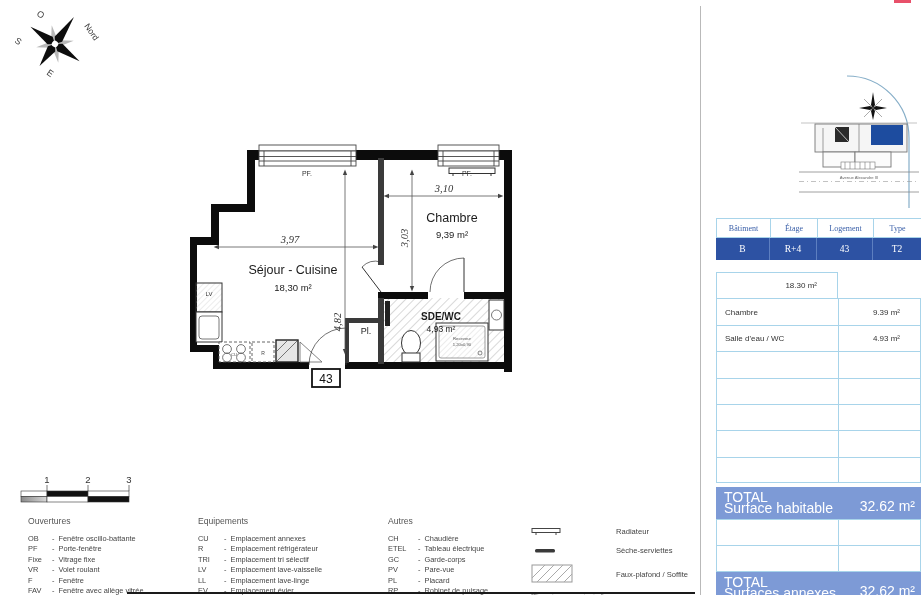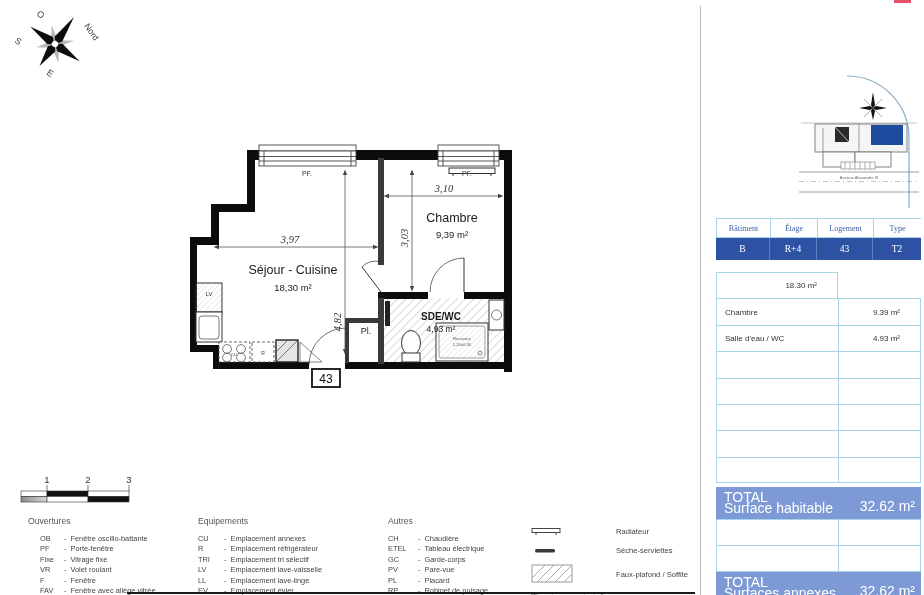--- a/index.html
+++ b/index.html
@@ -31,21 +31,21 @@
   .total-band .tt{font-size:14px;line-height:11px;}
   .total-band .tv{font-size:14px;margin-top:32px;}
   .empty2{left:716px;width:205px;}
   .empty2 .r-row{grid-template-columns:122px 83px;}
   
   .leg-col{top:516px;font-size:7.4px;color:#444;}
   .leg-title{font-size:8.6px;color:#555;margin-bottom:8px;}
   .leg-row{display:flex;line-height:10.4px;white-space:nowrap;}
   .leg-abbr{display:inline-block;}
   .leg-sep{display:inline-block;padding:0 4px 0 2px;}
-  .c1 .leg-abbr{width:22px;margin-left:12px;}
+  .c1 .leg-abbr{width:22px;}
   .c2 .leg-abbr{width:24px;}
   .c3 .leg-abbr{width:28px;}
   .sym-row{display:flex;align-items:center;margin-bottom:9px;}
   .sym-ic{width:50px;display:flex;justify-content:flex-start;}
   .sym-lab{font-size:7.6px;color:#444;padding-left:35px;}
   .leg-note{font-size:5.6px;color:#666;margin-top:8px;}
   .bottom-line{left:127px;top:592px;width:568px;height:2px;background:#1a1a1a;}
   svg text{font-family:"Liberation Sans",sans-serif;}
   .dimtxt{font-family:"Liberation Serif",serif;font-style:italic;fill:#333;}
 </style>

